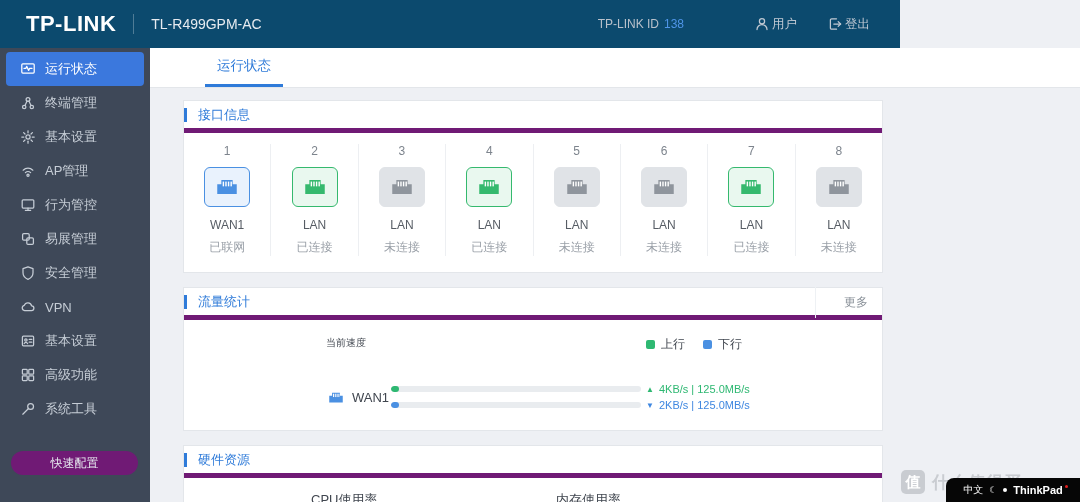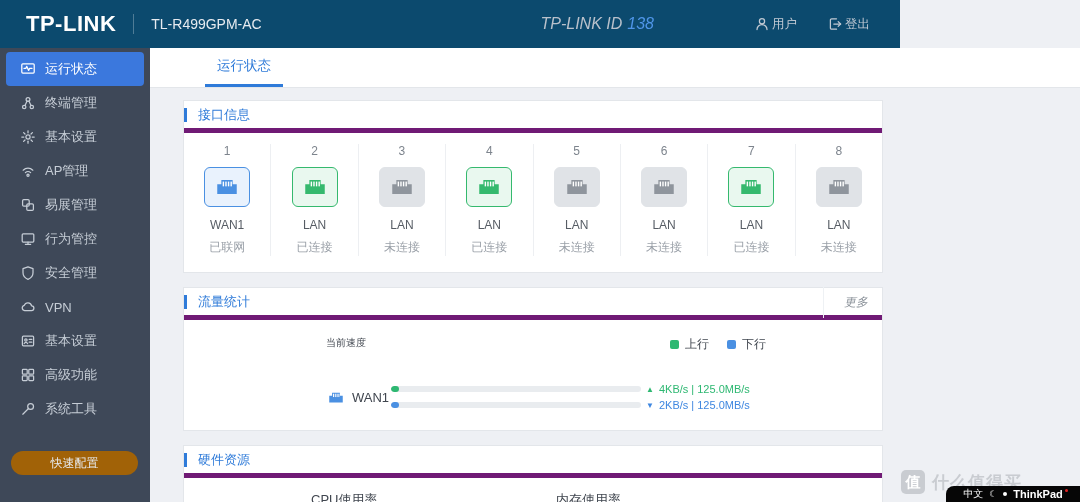--- a/index.html
+++ b/index.html
@@ -5,61 +5,61 @@
   * { margin:0; padding:0; box-sizing:border-box; }
   html,body { width:1080px; height:502px; overflow:hidden; font-family:"Liberation Sans","DejaVu Sans",sans-serif; }
   #app { position:relative; width:1080px; height:502px; background:#eef0f4; overflow:hidden; }
 
   
   .topbar { position:absolute; top:0; left:0; width:900px; height:48px; background:#0c4a6e; display:flex; align-items:center; z-index:5; }
   .logo { color:#fff; font-weight:bold; font-size:22px; letter-spacing:.5px; margin-left:26px; }
   .topbar-divider { width:1px; height:20px; background:rgba(255,255,255,.28); margin:0 17px; }
   .model { color:#e7ebf0; font-size:14px; }
   .topbar-spacer { flex:1; }
-  .tplink-id { color:#b9c1cb; font-size:16px; margin-right:100px; cursor:pointer;font-style:italic; }
+  .tplink-id { color:#b9c1cb; font-size:12px; margin-right:70px; cursor:pointer; }
   .tplink-id .idval { color:#4f95e8; margin-left:5px; }
   .top-action { display:flex; align-items:center; gap:2px; color:#c2cad4; font-size:12.5px; margin-right:30px; cursor:pointer; }
   .top-action svg { stroke:#c2cad4; fill:none; stroke-width:1.3; stroke-linecap:round; stroke-linejoin:round; }
 
   
   .sidebar { position:absolute; top:48px; left:0; width:150px; height:454px; background:#3e4858; padding-top:4px; }
   .menu-item { height:34px; margin:0 6px; border-radius:4px; display:flex; align-items:center; padding-left:14px; gap:9px; color:#c6cdd6; font-size:13px; cursor:pointer; }
   .menu-item.active { background:#3b78dd; color:#fff; }
   .mi-icon { width:16px; height:16px; display:inline-flex; }
   .mi-icon svg { stroke:currentColor; fill:none; stroke-width:1.25; stroke-linecap:round; stroke-linejoin:round; }
-  .quick-setup { position:absolute; left:11px; bottom:27px; width:127px; height:24px; background:#a16207; border-radius:12px; color:#e7ebf0; font-size:12px; display:flex; align-items:center; justify-content:center; cursor:pointer; }
+  .quick-setup { position:absolute; left:11px; bottom:27px; width:127px; height:24px; background:#701a75; border-radius:12px; color:#e7ebf0; font-size:12px; display:flex; align-items:center; justify-content:center; cursor:pointer; }
 
   
   .main { position:absolute; top:48px; left:150px; width:930px; height:454px; background:#eef0f4; }
   .tabstrip { height:40px; background:#fff; border-bottom:1px solid #e3e6ea; display:flex; }
   .tab { margin-left:55px; padding:0 12px; font-size:13.5px; color:#2f7bd9; display:flex; align-items:center; border-bottom:3px solid #2f7bd9; cursor:pointer; }
   .content { padding:12px 0 0 33px; }
 
   .card { width:700px; background:#fff; border:1px solid #e3e6ea; margin-bottom:14px; }
   .card-header { height:32px; display:flex; align-items:center; border-bottom:5px solid #701a75; }
   .card-title { display:flex; align-items:center; color:#2f7bd9; font-size:13px; }
   .card-title::before { content:""; display:inline-block; width:3px; height:14px; background:#2f7bd9; margin:0 11px 0 0; }
-  .more { margin-left:auto; font-size:12px; color:#8a9199; padding:0 14px 0 20px; height:32px; line-height:32px; border-left:1px solid #eef1f4; cursor:pointer;font-style:italic; }
+  .more { margin-left:auto; font-size:12px; color:#8a9199; padding:0 14px 0 28px; height:32px; line-height:32px; border-left:1px solid #eef1f4; cursor:pointer; }
 
   
   .ports-row { display:flex; padding:11px 0 16px; }
   .port-cell { flex:1; display:flex; flex-direction:column; align-items:center; border-right:1px solid #edeff2; }
   .port-cell:last-child { border-right:none; }
   .port-number { font-size:12px; color:#7d848d; margin-bottom:9px; }
   .port-box { width:46px; height:40px; border-radius:6px; display:flex; align-items:center; justify-content:center; }
   .port-box.wan { background:#e9f2fd; border:1px solid #4a90e2; color:#4a90e2; }
   .port-box.connected { background:#e9f8ef; border:1px solid #35b96e; color:#35b96e; }
   .port-box.disconnected { background:#e0e3e7; border:1px solid #e0e3e7; color:#8f959d; }
   .port-name { margin-top:11px; font-size:12px; color:#565c64; }
   .port-status { margin-top:7px; font-size:12px; color:#9aa0a8; }
 
   
   .traffic-body { position:relative; height:110px; }
   .current-speed-label { position:absolute; left:142px; top:16px; font-size:10px; color:#40464f; }
-  .legend { position:absolute; left:462px; top:16px; display:flex; gap:18px; align-items:center;margin-left:24px; }
+  .legend { position:absolute; left:462px; top:16px; display:flex; gap:18px; align-items:center; }
   .legend-item { display:flex; align-items:center; gap:6px; font-size:12px; color:#40464f; }
   .sw { width:9px; height:9px; border-radius:2px; display:inline-block; }
   .sw-up { background:#2eb872; }
   .sw-down { background:#4a90e2; }
   .wan-item { position:absolute; left:143px; top:70px; display:flex; align-items:center; gap:7px; font-size:13px; color:#40464f; }
   .wan-item .port-ico { color:#4a90e2; display:inline-flex; }
   .bars { position:absolute; left:207px; top:66px; width:250px; }
   .bar { height:6px; border-radius:3px; background:#e9ecef; margin-bottom:10px; overflow:hidden; }
   .bar-fill { display:block; height:100%; border-radius:3px; }
   .bar-fill.up { width:3%; background:#2eb872; }
@@ -73,21 +73,21 @@
   
   .hardware-body { position:relative; height:120px; }
   .hw-label { position:absolute; top:13px; font-size:13px; color:#40464f; }
   .hw-cpu { left:127px; }
   .hw-mem { left:372px; }
 
   
   .watermark { position:absolute; right:58px; bottom:8px; display:flex; align-items:center; gap:7px; z-index:8; }
   .wm-logo { width:24px; height:24px; border-radius:5px; background:#c9ccd1; color:#fff; font-weight:bold; font-size:15px; display:flex; align-items:center; justify-content:center; }
   .wm-text { font-size:17px; color:#c9ccd1; font-weight:bold; letter-spacing:1px; }
-  .thinkpad-badge { position:absolute; right:0; bottom:0; width:134px; height:16px; background:#060606; border-radius:8px 0 0 0; display:flex; align-items:center; justify-content:center; gap:6px; z-index:9; }
+  .thinkpad-badge { position:absolute; right:0; bottom:0; width:134px; height:24px; background:#060606; border-radius:8px 0 0 0; display:flex; align-items:center; justify-content:center; gap:6px; z-index:9; }
   .tb-lang { color:#fff; font-size:10px; }
   .tb-moon { color:#fff; font-size:9px; }
   .tb-dot { width:4px; height:4px; border-radius:50%; background:#fff; }
   .tb-brand { color:#fff; font-size:11px; font-weight:bold; position:relative; }
   .tb-brand::after { content:""; position:absolute; right:-5px; top:1px; width:3px; height:3px; border-radius:50%; background:#e02020; }
 </style>
 </head>
 <body>
 
 <div id="app">
@@ -165,35 +165,35 @@
             <circle cx="8" cy="12.2" r="1.1"></circle>
             <path d="M5.4,9.6 a3.7,3.7 0 0 1 5.2,0"></path>
             <path d="M3.2,7.2 a6.8,6.8 0 0 1 9.6,0"></path>
           </svg>
       </span>
       <span>AP管理</span>
     </div>
     <div class="menu-item">
       <span class="mi-icon">
         <svg viewBox="0 0 16 16" width="16" height="16">
-            <rect x="2.6" y="2.6" width="6.6" height="6.6" rx="1.2"></rect>
-            <rect x="6.8" y="6.8" width="6.6" height="6.6" rx="1.2"></rect>
-          </svg>
-      </span>
-      <span>易展管理</span>
-    </div>
-    <div class="menu-item">
-      <span class="mi-icon">
-        <svg viewBox="0 0 16 16" width="16" height="16">
             <rect x="2.2" y="2.8" width="11.6" height="8.2" rx="1"></rect>
             <line x1="8" y1="11" x2="8" y2="13.4"></line>
             <line x1="5.4" y1="13.4" x2="10.6" y2="13.4"></line>
           </svg>
       </span>
       <span>行为管控</span>
+    </div>
+    <div class="menu-item">
+      <span class="mi-icon">
+        <svg viewBox="0 0 16 16" width="16" height="16">
+            <rect x="2.6" y="2.6" width="6.6" height="6.6" rx="1.2"></rect>
+            <rect x="6.8" y="6.8" width="6.6" height="6.6" rx="1.2"></rect>
+          </svg>
+      </span>
+      <span>易展管理</span>
     </div>
     <div class="menu-item">
       <span class="mi-icon">
         <svg viewBox="0 0 16 16" width="16" height="16">
             <path d="M8,1.8 L13,3.7 V7.8 C13,11.1 10.9,13.2 8,14.3 C5.1,13.2 3,11.1 3,7.8 V3.7 Z"></path>
           </svg>
       </span>
       <span>安全管理</span>
     </div>
     <div class="menu-item">

